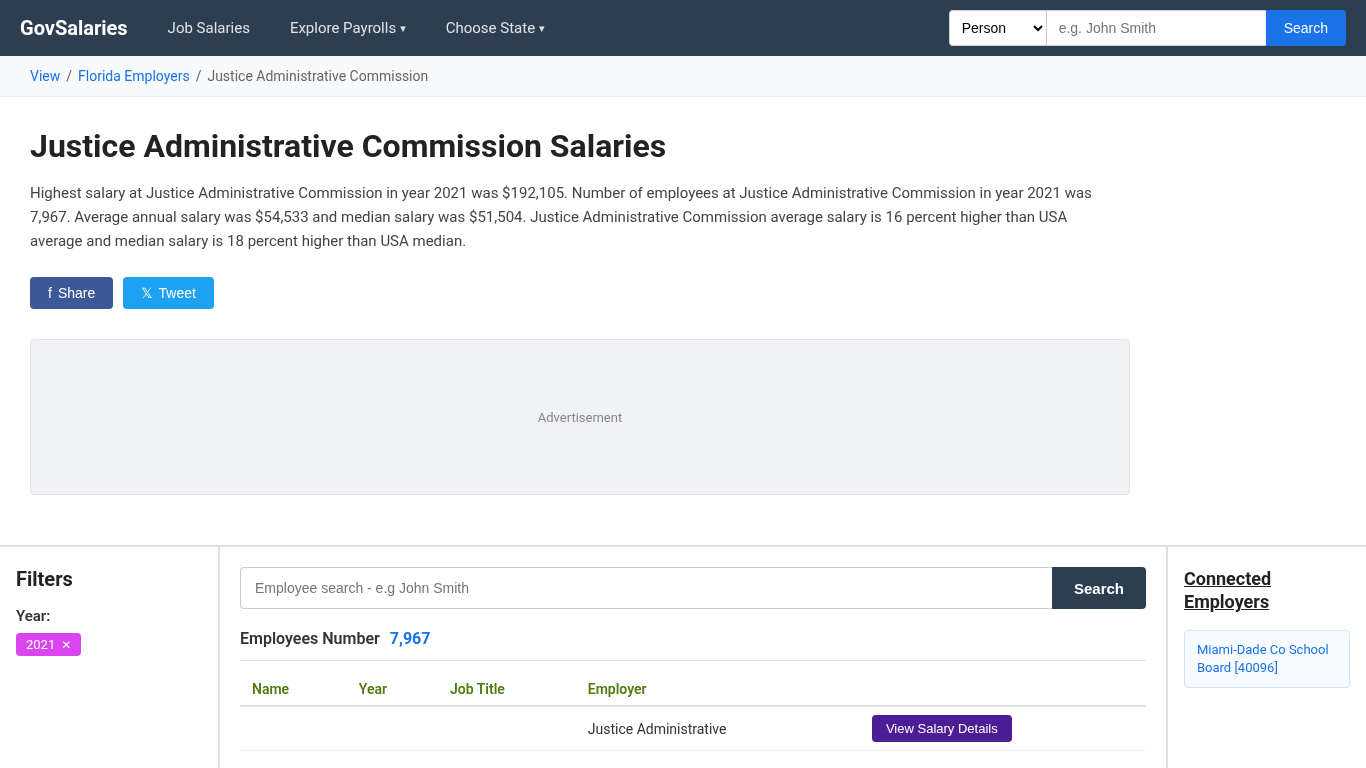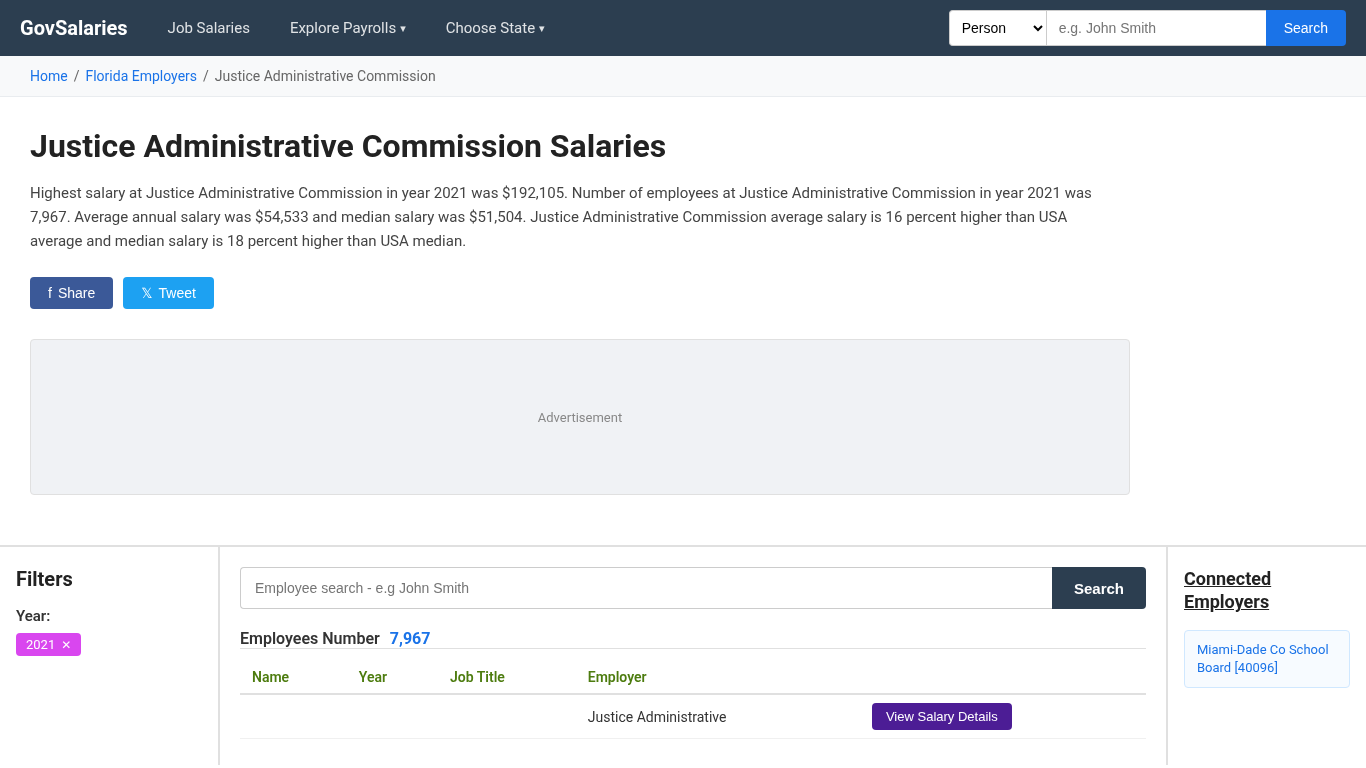--- a/index.html
+++ b/index.html
@@ -217,20 +217,21 @@
       font-weight: 600;
       border-radius: 0 4px 4px 0;
       cursor: pointer;
     }
 
     .employees-number-row {
       display: flex;
       align-items: flex-end;
       gap: 10px;
       margin-bottom: 12px;
+      padding-bottom: 12px;
       border-bottom: 1px solid #e0e0e0;
     }
     .employees-number-label {
       font-size: 16px;
       font-weight: 600;
       color: #333;
     }
     .employees-number-value {
       font-size: 16px;
       font-weight: 700;
@@ -317,21 +318,21 @@
     <select class="nav-select">
       <option>Person</option>
       <option>Employer</option>
     </select>
     <input class="nav-input" type="text" placeholder="e.g. John Smith" style="">
     <button class="nav-search-btn">Search</button>
   </div>
 </nav>
 
 <div class="breadcrumb">
-  <a href="#">Home</a>
+  <a href="#">View</a>
   <span>/</span>
   <a href="#">Florida Employers</a>
   <span>/</span>
   <span>Justice Administrative Commission</span>
 </div>
 
 <div class="main-content">
   <h1 class="page-title">Justice Administrative Commission Salaries</h1>
   <p class="page-description">Highest salary at Justice Administrative Commission in year 2021 was $192,105. Number of employees at Justice Administrative Commission in year 2021 was 7,967. Average annual salary was $54,533 and median salary was $51,504. Justice Administrative Commission average salary is 16 percent higher than USA average and median salary is 18 percent higher than USA median.</p>
   <div class="social-buttons">

